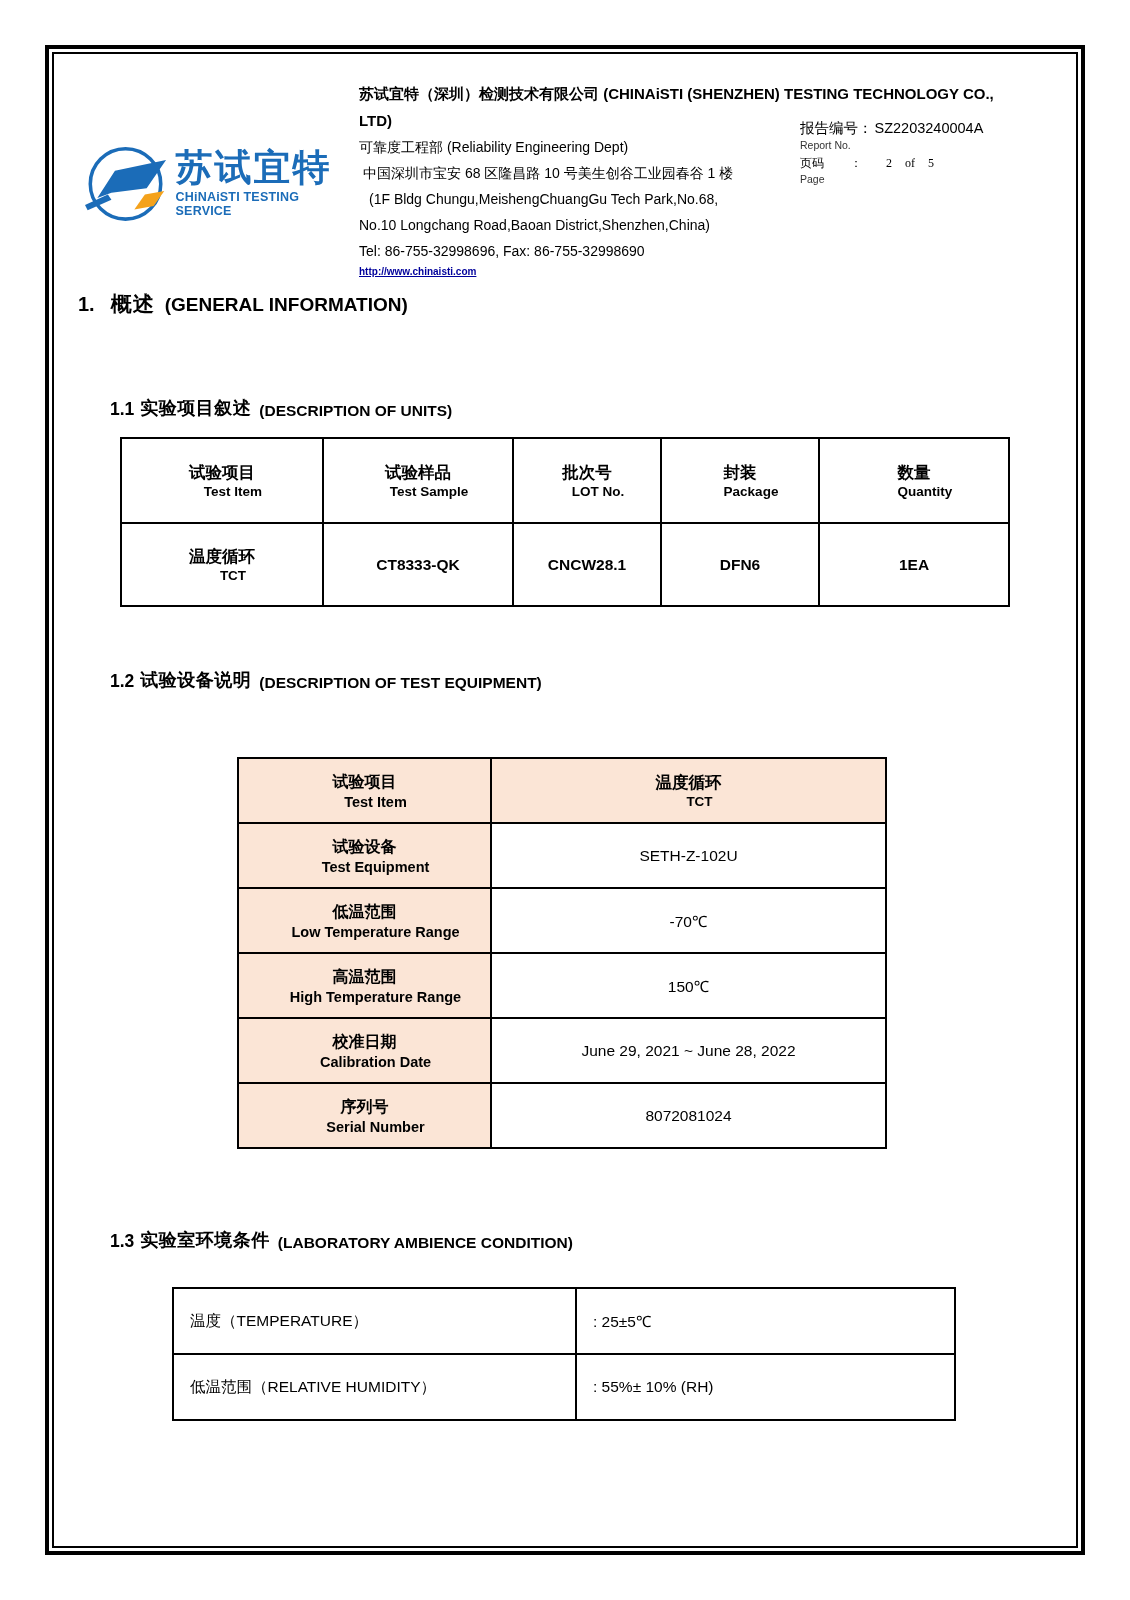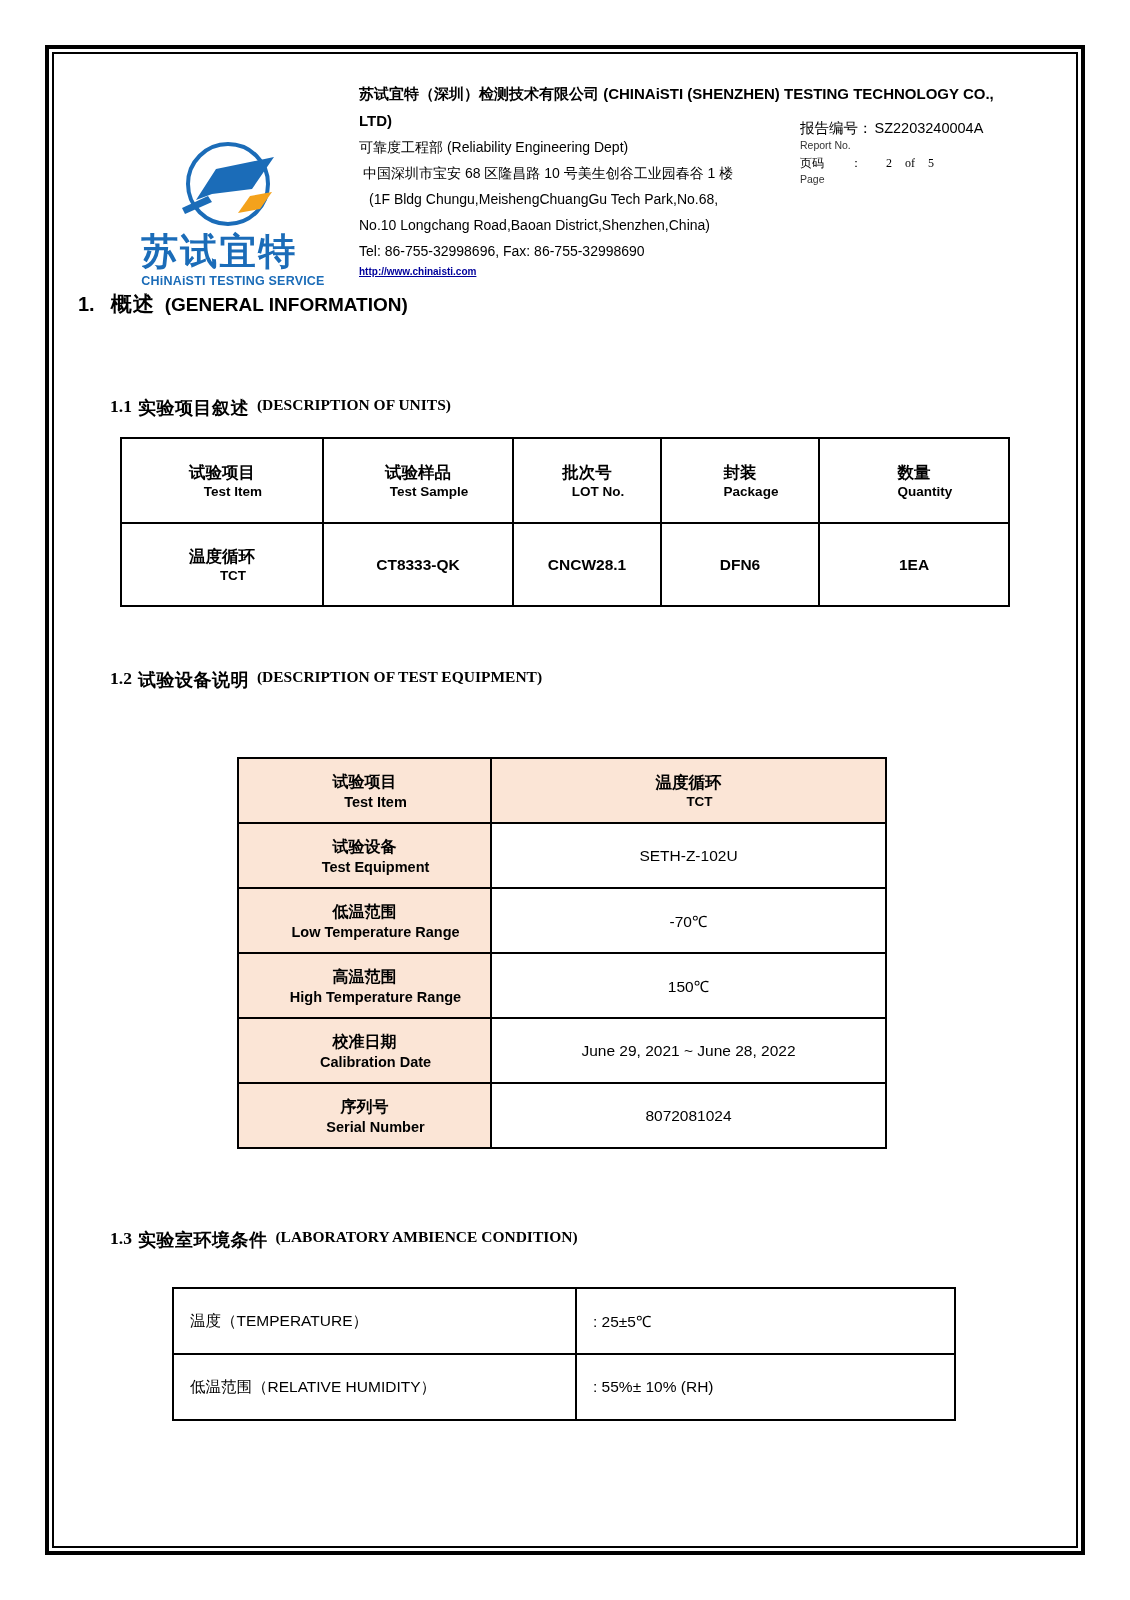--- a/index.html
+++ b/index.html
@@ -4,21 +4,21 @@
 <style>
   * { margin:0; padding:0; box-sizing:border-box; }
   html,body { width:1130px; height:1600px; background:#ffffff; font-family:"Liberation Sans", sans-serif; color:#000; }
   .page { position:relative; width:1130px; height:1600px; background:#fff; overflow:hidden; }
 
   
   .frame-outer { position:absolute; left:45px; top:45px; width:1040px; height:1510px; border:4px solid #000; }
   .frame-inner { position:absolute; left:3px; top:3px; right:3px; bottom:3px; border:2.5px solid #000; }
 
   
-  .logo { position:absolute; left:104px; top:134px; width:252px; display:flex; align-items:center;flex-direction:column; }
+  .logo { position:absolute; left:85px; top:134px; width:252px; display:flex; align-items:center; }
   .logo-text { margin-left:6px; }
   .logo-cn { font-size:37px; font-weight:bold; color:#1b6cb8; letter-spacing:2px; line-height:40px; }
   .logo-en { font-size:12.5px; font-weight:bold; color:#1b6cb8; letter-spacing:0.2px; margin-top:2px; }
 
   .header-text { position:absolute; left:359px; top:80px; width:660px; }
   .co-name { font-size:15px; font-weight:bold; line-height:27px; }
   .h-line { font-size:14px; line-height:26px; }
   .indent-1 { padding-left:4px; }
   .indent-2 { padding-left:10px; }
   .tel-line { font-size:14px; line-height:22px; margin-top:2px; }
@@ -32,21 +32,21 @@
   .rb-small { font-size:10.5px; color:#333; margin-top:1px; }
   .page-row { margin-top:4px; font-size:12px; }
   .page-row .colon { margin-left:26px; }
   .page-row .pval { margin-left:24px; word-spacing:10px;font-family:Liberation Serif, serif; }
 
   
   .h1 { position:absolute; left:78px; top:290px; display:flex; align-items:baseline; font-weight:bold; }
   .h1 .no { font-size:20px; }
   .h1 .cn { font-size:21px; margin-left:16px; letter-spacing:1px; }
   .h1 .en { font-size:19px; margin-left:10px; }
-  .h2 { position:absolute; display:flex; align-items:flex-start; font-weight:bold;font-family:Liberation Serif, serif; }
+  .h2 { position:absolute; display:flex; align-items:flex-end; font-weight:bold; }
   .h2 .no { font-size:17.5px; }
   .h2 .cn { font-size:18px; margin-left:6px; letter-spacing:0.5px; }
   .h2 .en { font-size:15.5px; margin-left:8px; }
   .h2-11 { left:110px; top:396px; }
   .h2-12 { left:110px; top:668px; }
   .h2-13 { left:110px; top:1190px;margin-top:38px; }
 
   
   table { border-collapse:collapse; table-layout:fixed; }
   td { border:2px solid #000; text-align:center; vertical-align:middle; }

